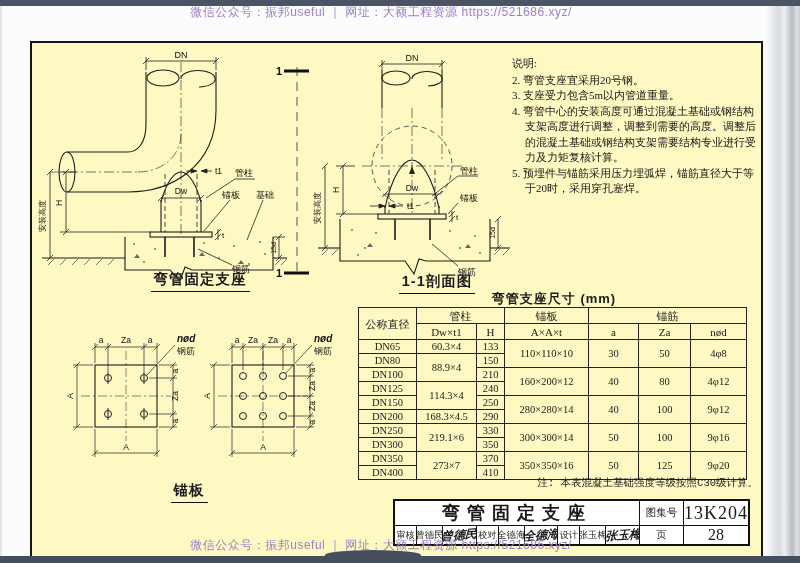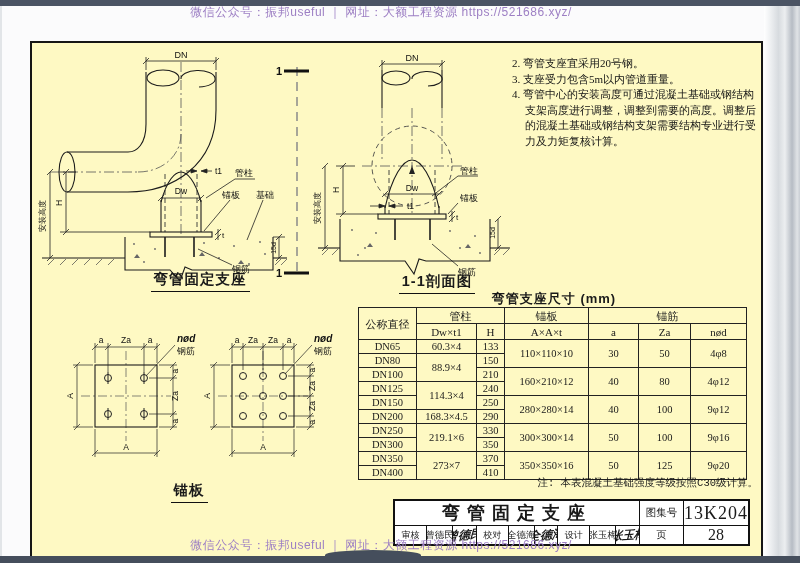--- a/index.html
+++ b/index.html
@@ -35,21 +35,21 @@
   .tb{position:absolute;left:361px;top:456px;width:357px;height:47px;border:2px solid #111;
         display:flex;flex-direction:column;box-sizing:border-box;background:#fff;}
   .tb .r1{display:flex;height:27px;border-bottom:1px solid #111;}
   .tb .r2{display:flex;flex:1;}
   .tb .c{border-right:1px solid #111;display:flex;align-items:center;justify-content:center;
         box-sizing:border-box;overflow:hidden;white-space:nowrap;}
   .tb .c:last-child{border-right:none;}
   .tb-title{flex:1;font-size:18px;font-weight:bold;letter-spacing:7px;}
   .tb-al{width:44px;font-size:10.5px;}
   .tb-an{width:64px;font-size:18px;font-family:"Liberation Serif",serif;letter-spacing:1px;}
-  .r2-label{width:32px;font-size:9px;text-align:right;}
+  .r2-label{width:22px;font-size:9px;text-align:right;}
   .r2-name{width:26px;font-size:9.5px;}
   .r2-sig{flex:1;font-size:12px;}
   .r2-pl{width:44px;font-size:10px;}
   .r2-pn{width:64px;font-size:16px;font-family:"Liberation Serif",serif;}
   .sig{display:inline-block;transform:rotate(-4deg) skewX(-6deg);font-weight:bold;
         font-family:"Liberation Serif",serif;font-style:italic;}
   svg{position:absolute;}
   svg text{fill:#111;stroke:none;font-family:"Liberation Sans",sans-serif;}
 </style>
 </head>
@@ -265,23 +265,25 @@
         <text font-size="8" text-anchor="middle" transform="rotate(-90 10,160)" x="10" y="160">安装高度</text>
       </g>
     </svg>
 
     <div class="cap" style="left:83px;top:227px;width:170px;">
       <span>弯管固定支座</span></div>
     <div class="cap" style="left:350px;top:229px;width:110px;">
       <span>1-1剖面图</span></div>
 
     <div class="notes">
+      <p class="nt">说明:</p>
       <p class="ni">2. 弯管支座宜采用20号钢。</p>
       <p class="ni">3. 支座受力包含5m以内管道重量。</p>
       <p class="ni">4. 弯管中心的安装高度可通过混凝土基础或钢结构支架高度进行调整，调整到需要的高度。调整后的混凝土基础或钢结构支架需要结构专业进行受力及力矩复核计算。</p>
+      <p class="ni">5. 预埋件与锚筋采用压力埋弧焊，锚筋直径大于等于20时，采用穿孔塞焊。</p>
     </div>
 
     <svg style="left:5px;top:258px;" width="320" height="178" viewBox="0 0 320 178">
       <g stroke="#555" stroke-width="0.7" fill="none" stroke-dasharray="9 3 2 3">
         <line x1="44" y1="95" x2="134" y2="95"></line>
           <line x1="89" y1="50" x2="89" y2="140"></line>
         <line x1="181" y1="95" x2="271" y2="95"></line>
           <line x1="226" y1="50" x2="226" y2="140"></line>
       </g>
       <g stroke="#1c1c1c" stroke-width="1.1" fill="none">
@@ -436,21 +438,21 @@
         <td rowspan="2">4φ8</td>
       </tr>
       <tr>
         <td>DN80</td>
         <td rowspan="2">88.9×4</td>
         <td>150</td>
       </tr>
       <tr>
         <td>DN100</td>
         <td>210</td>
-        <td rowspan="2">160×210×12</td>
+        <td rowspan="2">160×200×12</td>
         <td rowspan="2">40</td>
         <td rowspan="2">80</td>
         <td rowspan="2">4φ12</td>
       </tr>
       <tr>
         <td>DN125</td>
         <td rowspan="2">114.3×4</td>
         <td>240</td>
       </tr>
       <tr>

